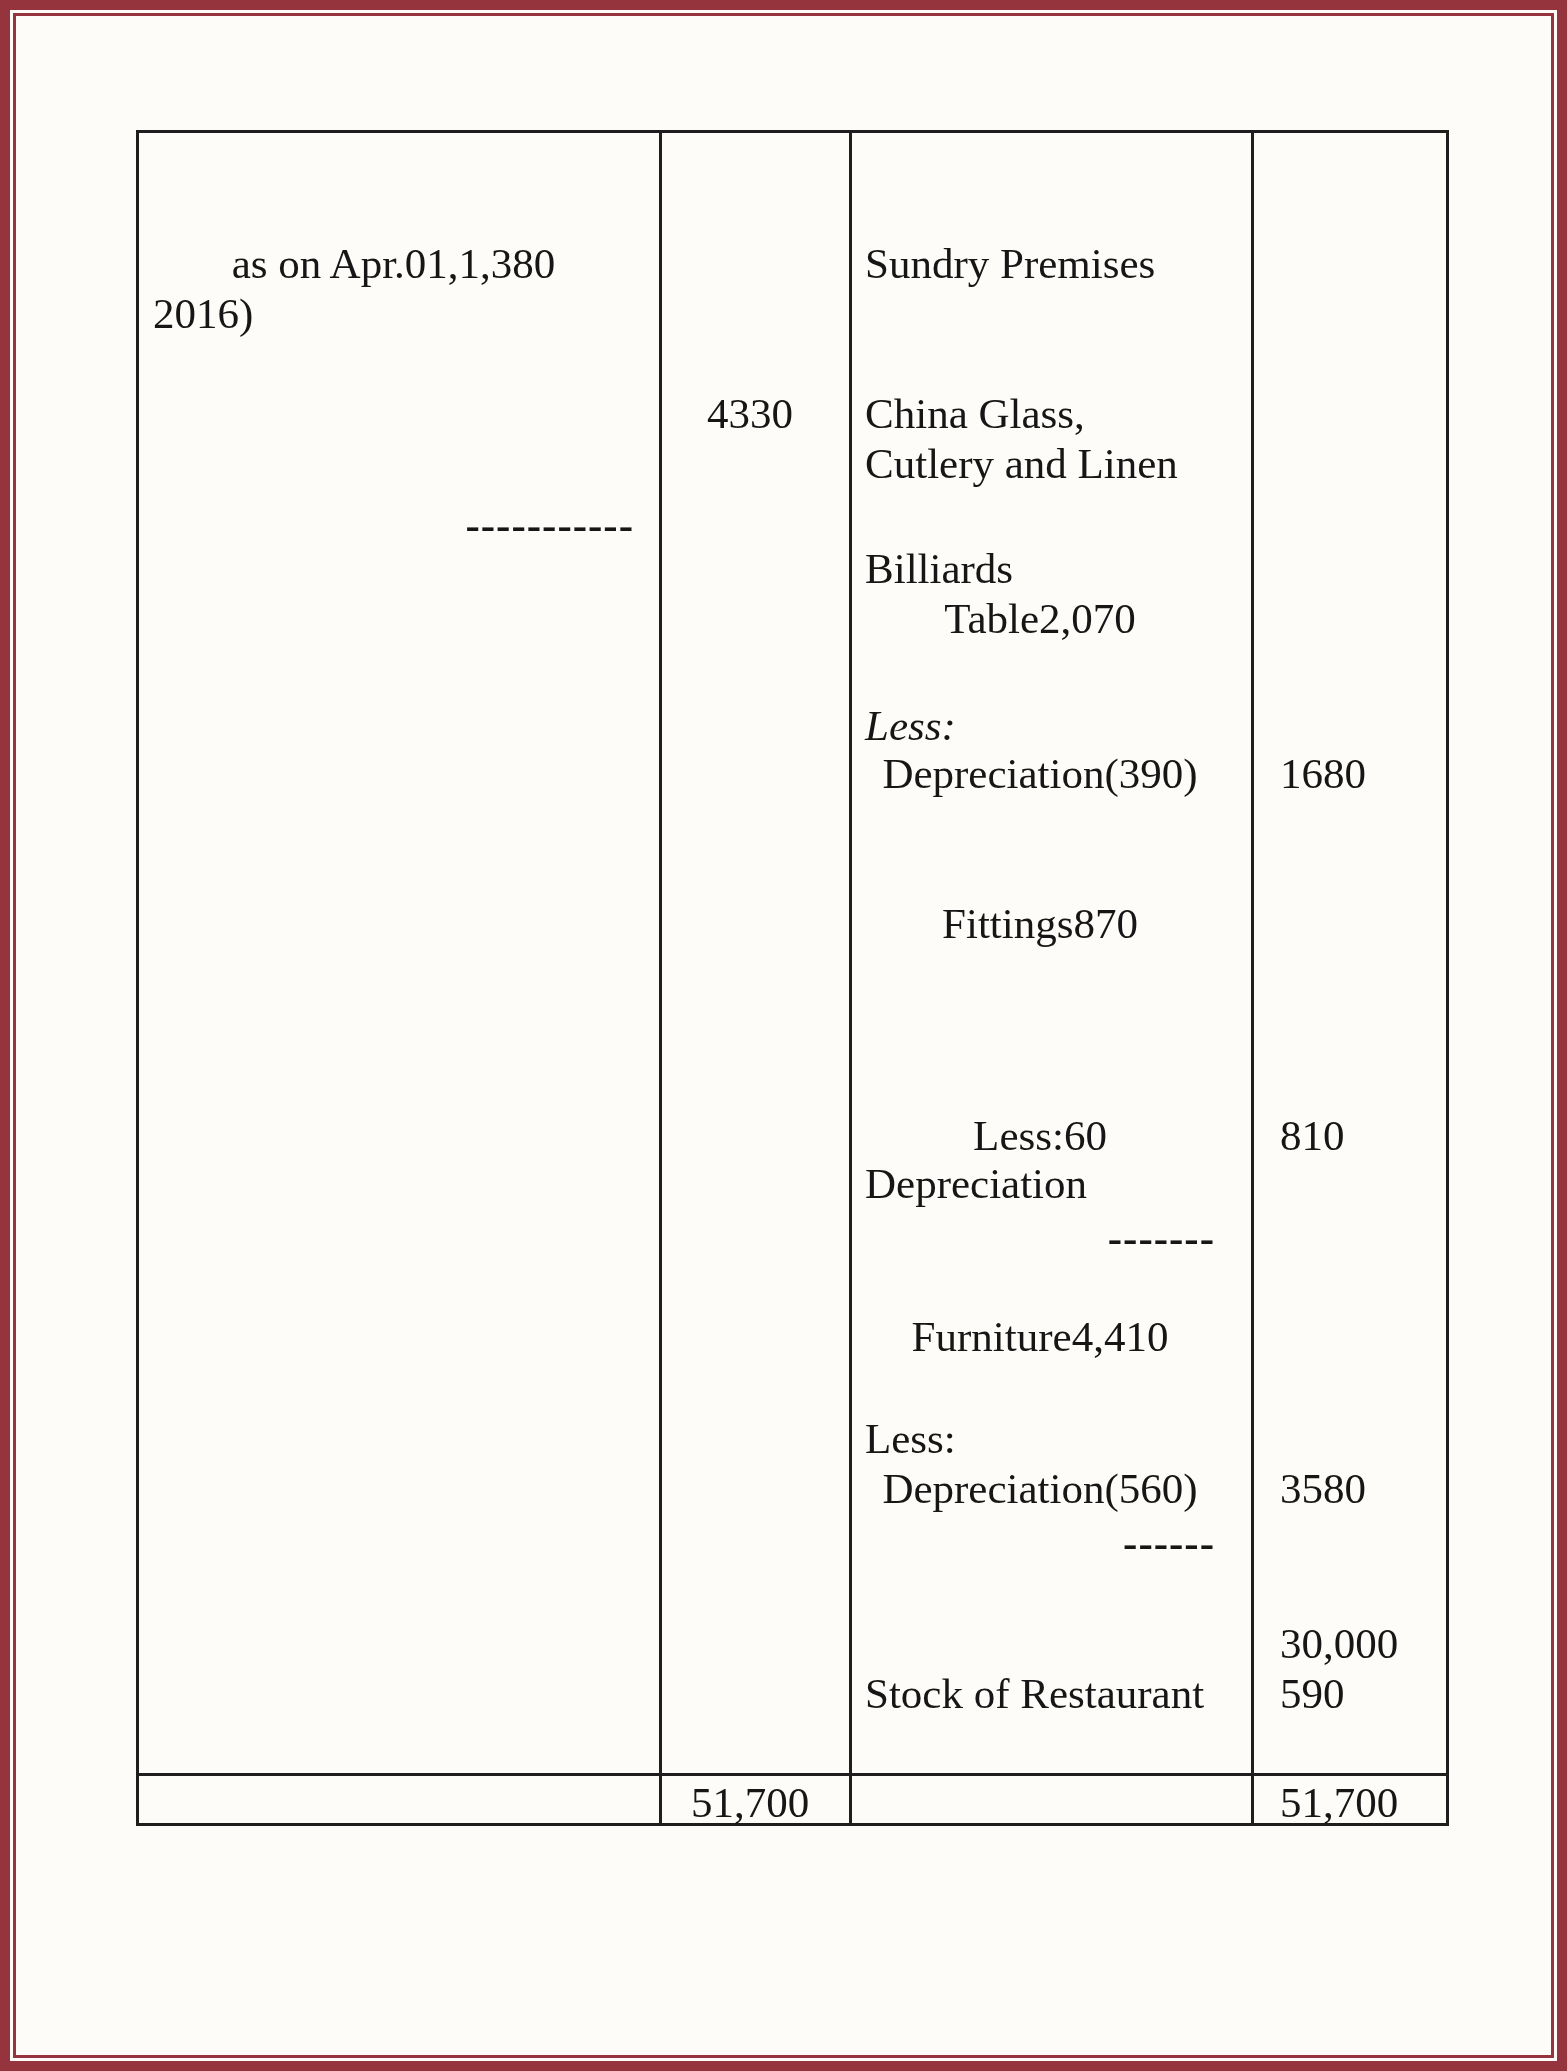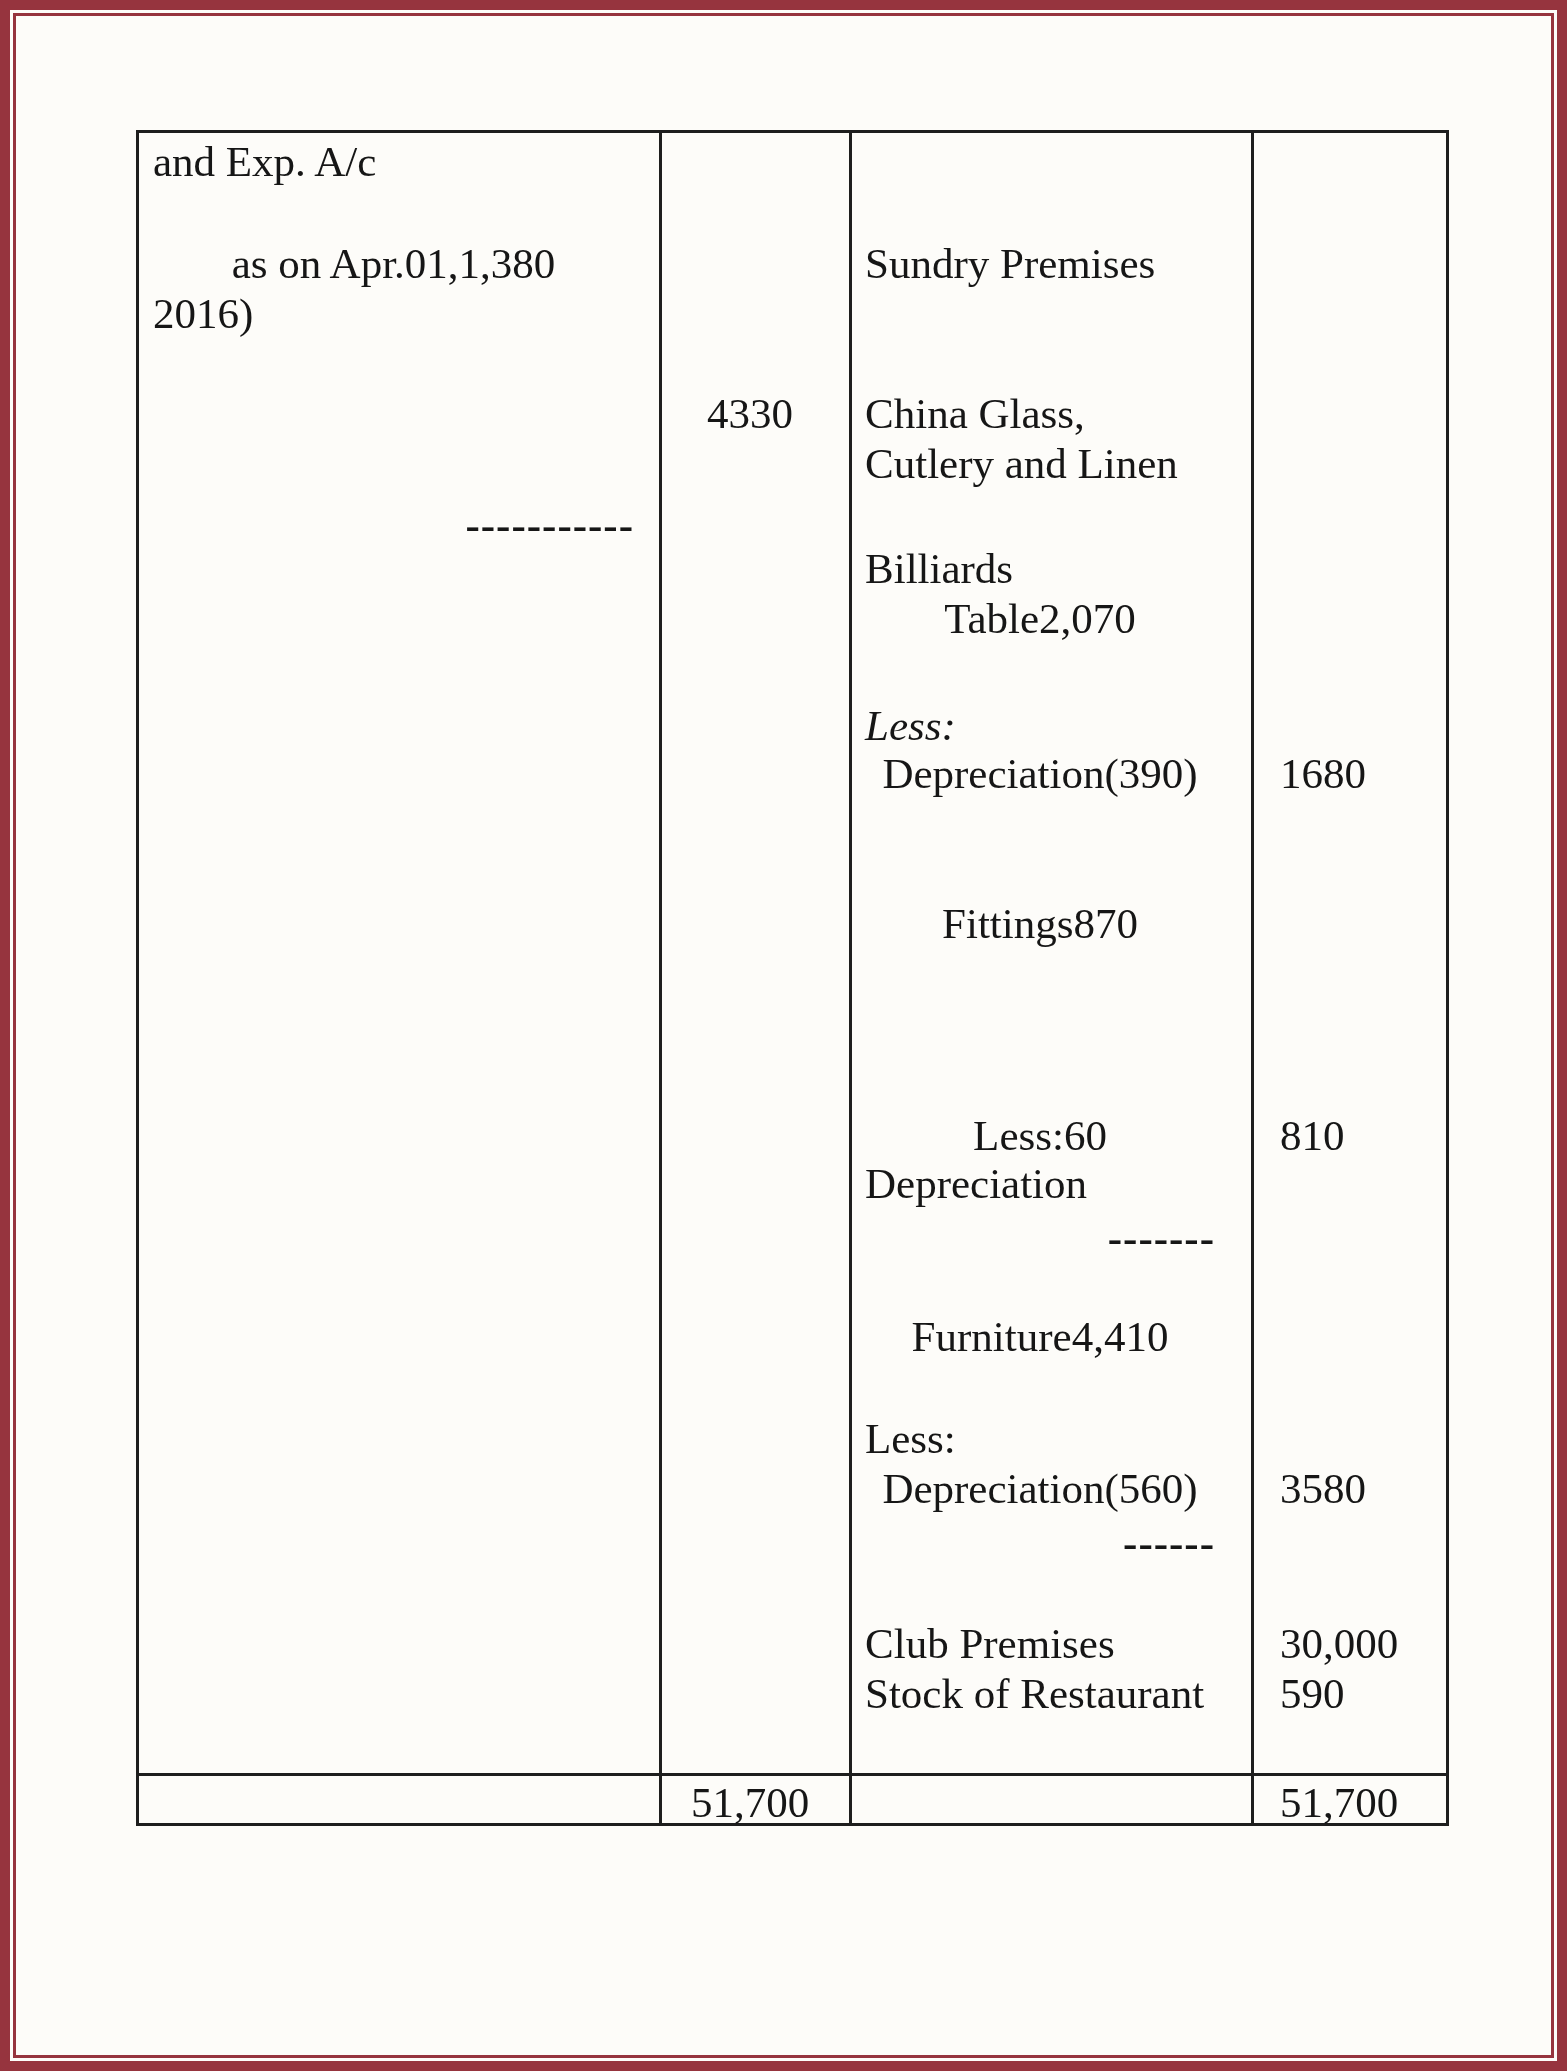--- a/index.html
+++ b/index.html
@@ -59,21 +59,20 @@
 </head>
 <body>
 
 <div class="page">
   <div class="border-outer"></div>
   <div class="border-inner"></div>
 
   <div class="sheet-table">
 
     <div class="cell body c1">
-      <div class="line" style="top:4px">and Exp. A/c</div>
       <div class="line flexrow" style="top:106px">
         <span>as on Apr.01,</span>
         <span>1,380</span>
       </div>
       <div class="line" style="top:156px">2016)</div>
       <div class="line right dashes" style="top:367px">-----------</div>
     </div>
 
     <div class="cell body v c2">
       <div class="line center" style="top:256px">4330</div>
@@ -114,21 +113,20 @@
         <span>4,410</span>
       </div>
 
       <div class="line" style="top:1281px">Less:</div>
       <div class="line flexrow" style="top:1331px">
         <span>Depreciation</span>
         <span>(560)</span>
       </div>
       <div class="line right dashes" style="top:1385px">------</div>
 
-      <div class="line" style="top:1486px">Club Premises</div>
       <div class="line" style="top:1536px">Stock of Restaurant</div>
     </div>
 
     <div class="cell body v c4 valcell">
       <div class="line" style="top:616px">1680</div>
       <div class="line" style="top:978px">810</div>
       <div class="line" style="top:1331px">3580</div>
       <div class="line" style="top:1486px">30,000</div>
       <div class="line" style="top:1536px">590</div>
     </div>

